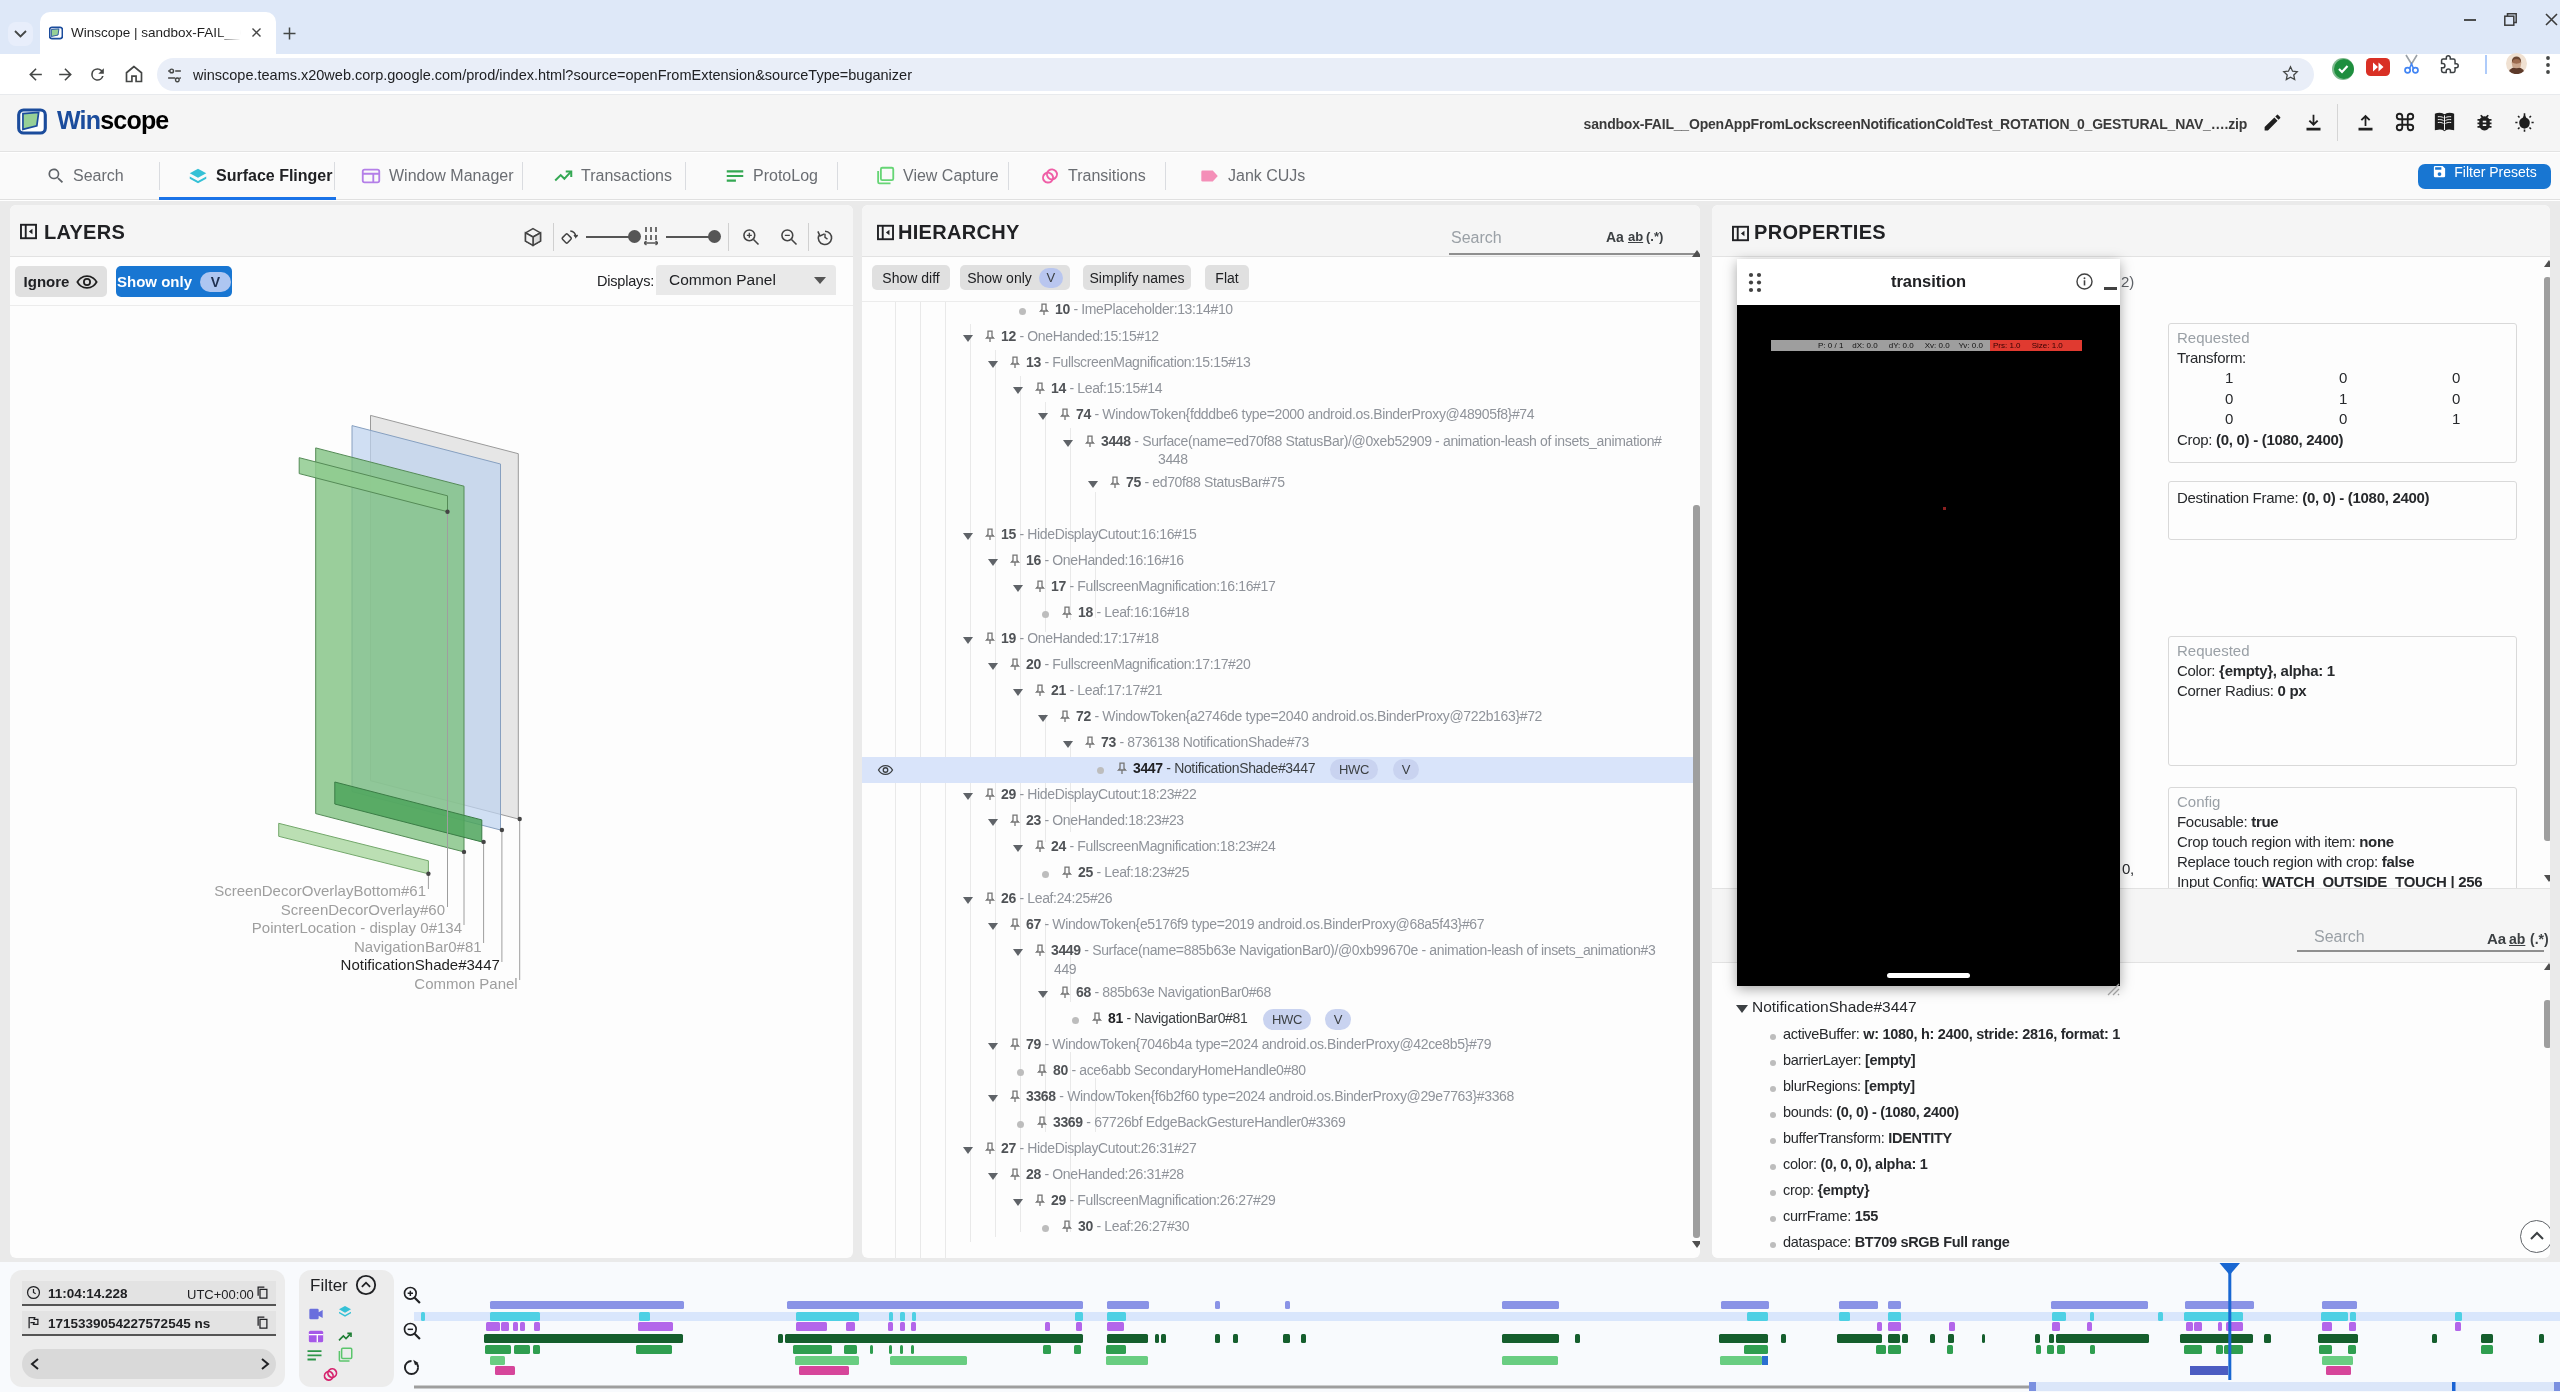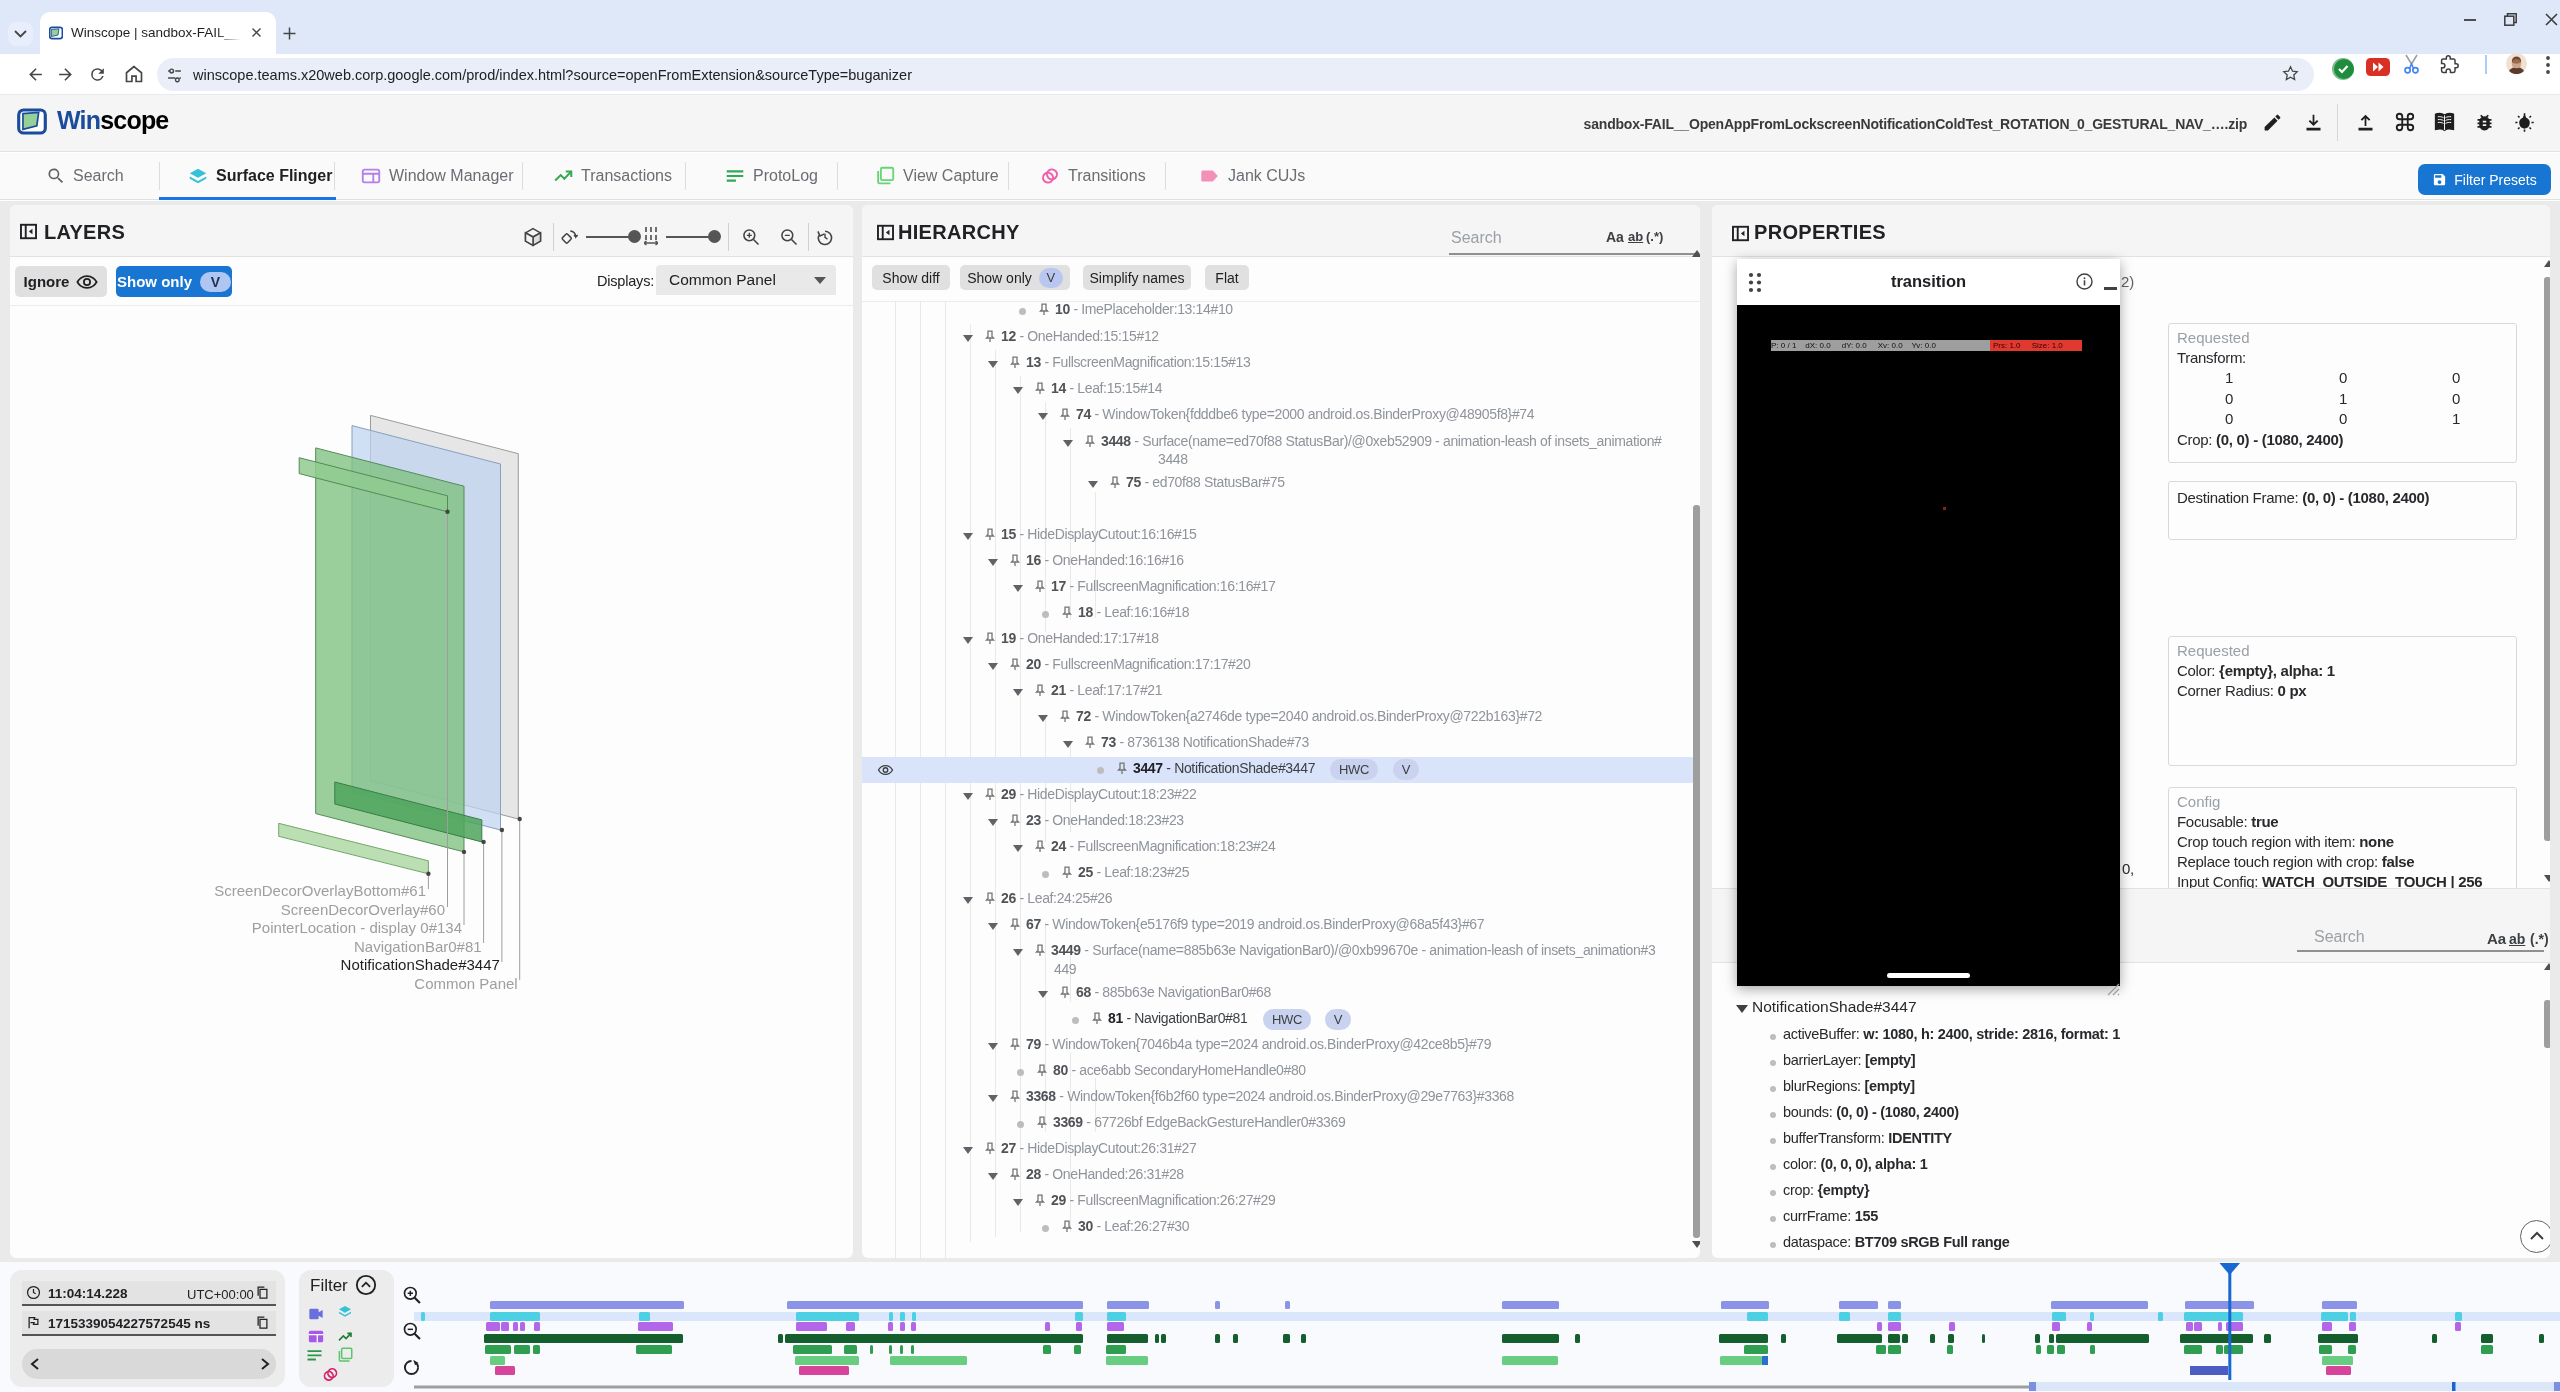--- a/index.html
+++ b/index.html
@@ -213,21 +213,21 @@
         <span>Transitions</span>
       </div>
 <div class="navdiv" style="left:1165px;"></div>
 <div class="navitem" style="left:1199px;">
         <svg width="22" height="22" viewBox="0 0 24 24">
           <path d="M4 6 H15 L20.5 12 L15 18 H4 a1.5 1.5 0 0 1 -1.5 -1.5 V7.5 A1.5 1.5 0 0 1 4 6 Z" fill="#f48fb8"></path>
         </svg>
         <span>Jank CUJs</span>
       </div>
 <div style="position:absolute;left:159px;top:44px;width:177px;height:3px;background:#1a73e8;"></div>
-<div class="abs" style="left:2418px;top:11px;width:133px;height:31px;background:#1876d2;border-radius:7px;color:#fff;font-size:14px;display:flex;align-items:center;justify-content:center;gap:7px;">
+<div class="abs" style="left:2418px;top:11px;width:133px;height:25px;background:#1876d2;border-radius:7px;color:#fff;font-size:14px;display:flex;align-items:flex-start;justify-content:center;gap:7px;">
 <svg width="15" height="15" viewBox="0 0 24 24">
           <path d="M17 3 H5 a2 2 0 0 0 -2 2 v14 a2 2 0 0 0 2 2 h14 a2 2 0 0 0 2 -2 V7 Z M12 19 a3 3 0 1 1 0 -6 a3 3 0 0 1 0 6 Z M15 9 H5 V5 h10 Z" fill="#fff"></path>
         </svg>Filter Presets</div>
 </div>
 <div id="main">
 <div class="card" id="layers" style="left:10px;top:4px;width:843px;height:1053px;">
 <div class="cardhdr"></div>
 <svg class="abs" style="left:9px;top:17px" width="19" height="19" viewBox="0 0 24 24">
           <rect x="2.5" y="3.5" width="19" height="17" fill="none" stroke="#202124" stroke-width="2.4"></rect>
           <path d="M8.5 3.5 V20.5" stroke="#202124" stroke-width="2.4"></path>
@@ -718,21 +718,21 @@
  <div class="abs" style="left:0;top:13px;width:100%;text-align:center;font-size:16.5px;font-weight:bold;color:#202124;">transition</div>
  <svg class="abs" style="left:338px;top:13px" width="19" height="19" viewBox="0 0 24 24">
           <circle cx="12" cy="12" r="9.5" fill="none" stroke="#424242" stroke-width="1.8"></circle>
           <path d="M12 10.5 V17" stroke="#424242" stroke-width="2"></path>
           <circle cx="12" cy="7.8" r="1.2" fill="#424242"></circle>
         </svg>
  <div class="abs" style="left:367px;top:28px;width:13px;height:2.5px;background:#424242;"></div>
  <div class="abs" style="left:0;top:46px;width:383px;height:681px;background:#000;overflow:hidden;">
    <div style="position:absolute;left:34px;top:35px;width:219px;height:11px;background:#9e9e9e;"></div>
    <div style="position:absolute;left:253px;top:35px;width:92px;height:11px;background:#e03a30;"></div>
-   <div style="position:absolute;left:34px;top:36px;font-size:8px;color:#111;white-space:pre;">P: 0 / 1    dX: 0.0     dY: 0.0     Xv: 0.0    Yv: 0.0</div>
+   <div style="position:absolute;left:34px;top:36px;font-size:8px;color:#111;white-space:pre;padding-left:47px;">P: 0 / 1    dX: 0.0     dY: 0.0     Xv: 0.0    Yv: 0.0</div>
    <div style="position:absolute;left:256px;top:36px;font-size:8px;color:#300;white-space:pre;">Prs: 1.0     Size: 1.0</div>
    <div style="position:absolute;left:206px;top:202px;width:2.5px;height:2.5px;background:#8a2020;"></div>
     </div>
  <div class="abs" style="left:150px;top:714px;width:83px;height:5px;border-radius:3px;background:#fff;"></div>
  <svg class="abs" style="left:368px;top:722px" width="15" height="15" viewBox="0 0 15 15">
           <path d="M14 3 L3 14 M14 8 L8 14 M14 13 L13 14" stroke="#9e9e9e" stroke-width="1.3"></path>
         </svg>
 </div>
 
 </div>

